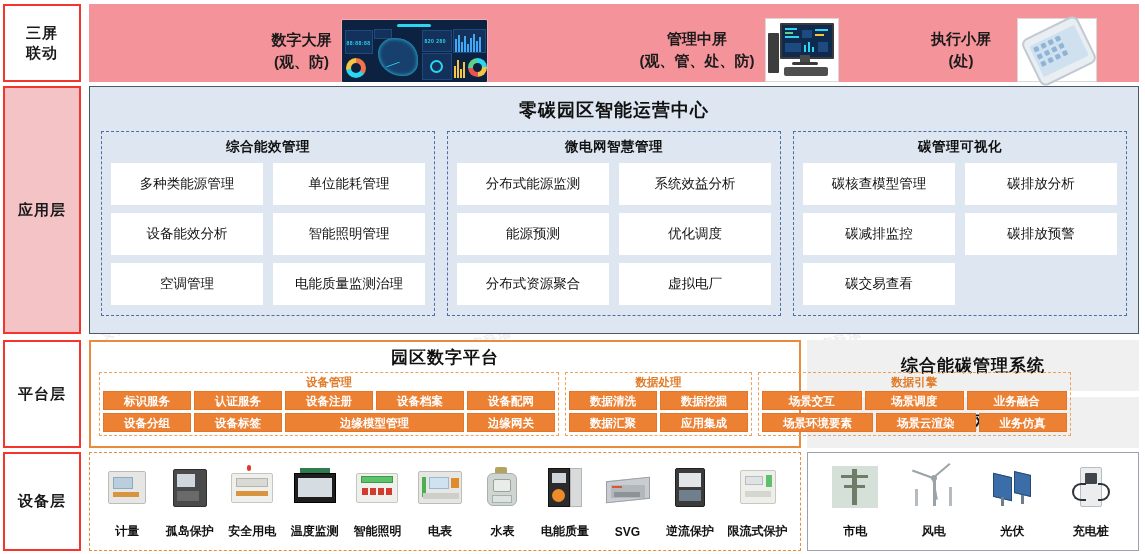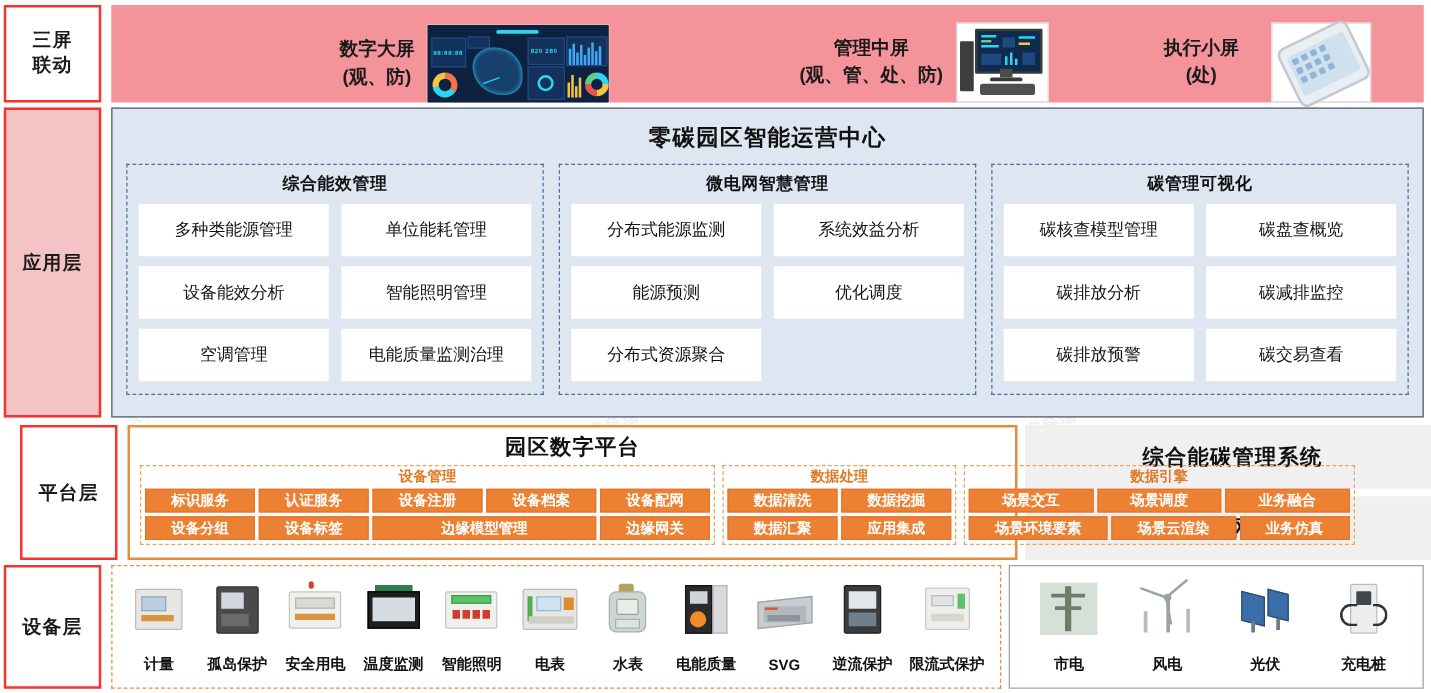--- a/index.html
+++ b/index.html
@@ -111,21 +111,21 @@
   }
   .tile-grid{display:grid;grid-template-columns:1fr 1fr;gap:8px 10px;}
   .tile{
     background:#ffffff;height:42px;
     display:flex;align-items:center;justify-content:center;
     font-size:13.5px;color:#111;white-space:nowrap;
   }
 
   
   #row3{top:340px;height:108px;}
-  #row3 .side-label{width:78px;margin-left:16px;height:108px;}
+  #row3 .side-label{width:78px;margin-left:3px;height:108px;}
   .plat-wrap{margin-left:8px;width:1050px;height:108px;display:flex;gap:6px;}
   .plat-main{
     box-sizing:border-box;
     width:712px;height:108px;
     border:2px solid #e98b3c;background:#ffffff;
     position:relative;
     display:flex;flex-direction:column;align-items:center;
   }
   .plat-title{font-weight:bold;font-size:17px;color:#111;margin-top:4px;letter-spacing:1px;}
   .plat-groups{display:flex;gap:6px;margin-top:3px;width:700px;padding:0 4px;box-sizing:border-box;}
@@ -371,28 +371,28 @@
         </div>
 
         <div class="app-group">
           <div class="group-title">微电网智慧管理</div>
           <div class="tile-grid">
             <div class="tile">分布式能源监测</div>
             <div class="tile">系统效益分析</div>
             <div class="tile">能源预测</div>
             <div class="tile">优化调度</div>
             <div class="tile">分布式资源聚合</div>
+            <div class="tile">虚拟电厂</div>
           </div>
         </div>
 
         <div class="app-group">
           <div class="group-title">碳管理可视化</div>
           <div class="tile-grid">
             <div class="tile">碳核查模型管理</div>
-            <div class="tile">碳盘查概览</div>
             <div class="tile">碳排放分析</div>
             <div class="tile">碳减排监控</div>
             <div class="tile">碳排放预警</div>
             <div class="tile">碳交易查看</div>
           </div>
         </div>
 
       </div>
     </div>
   </div>

